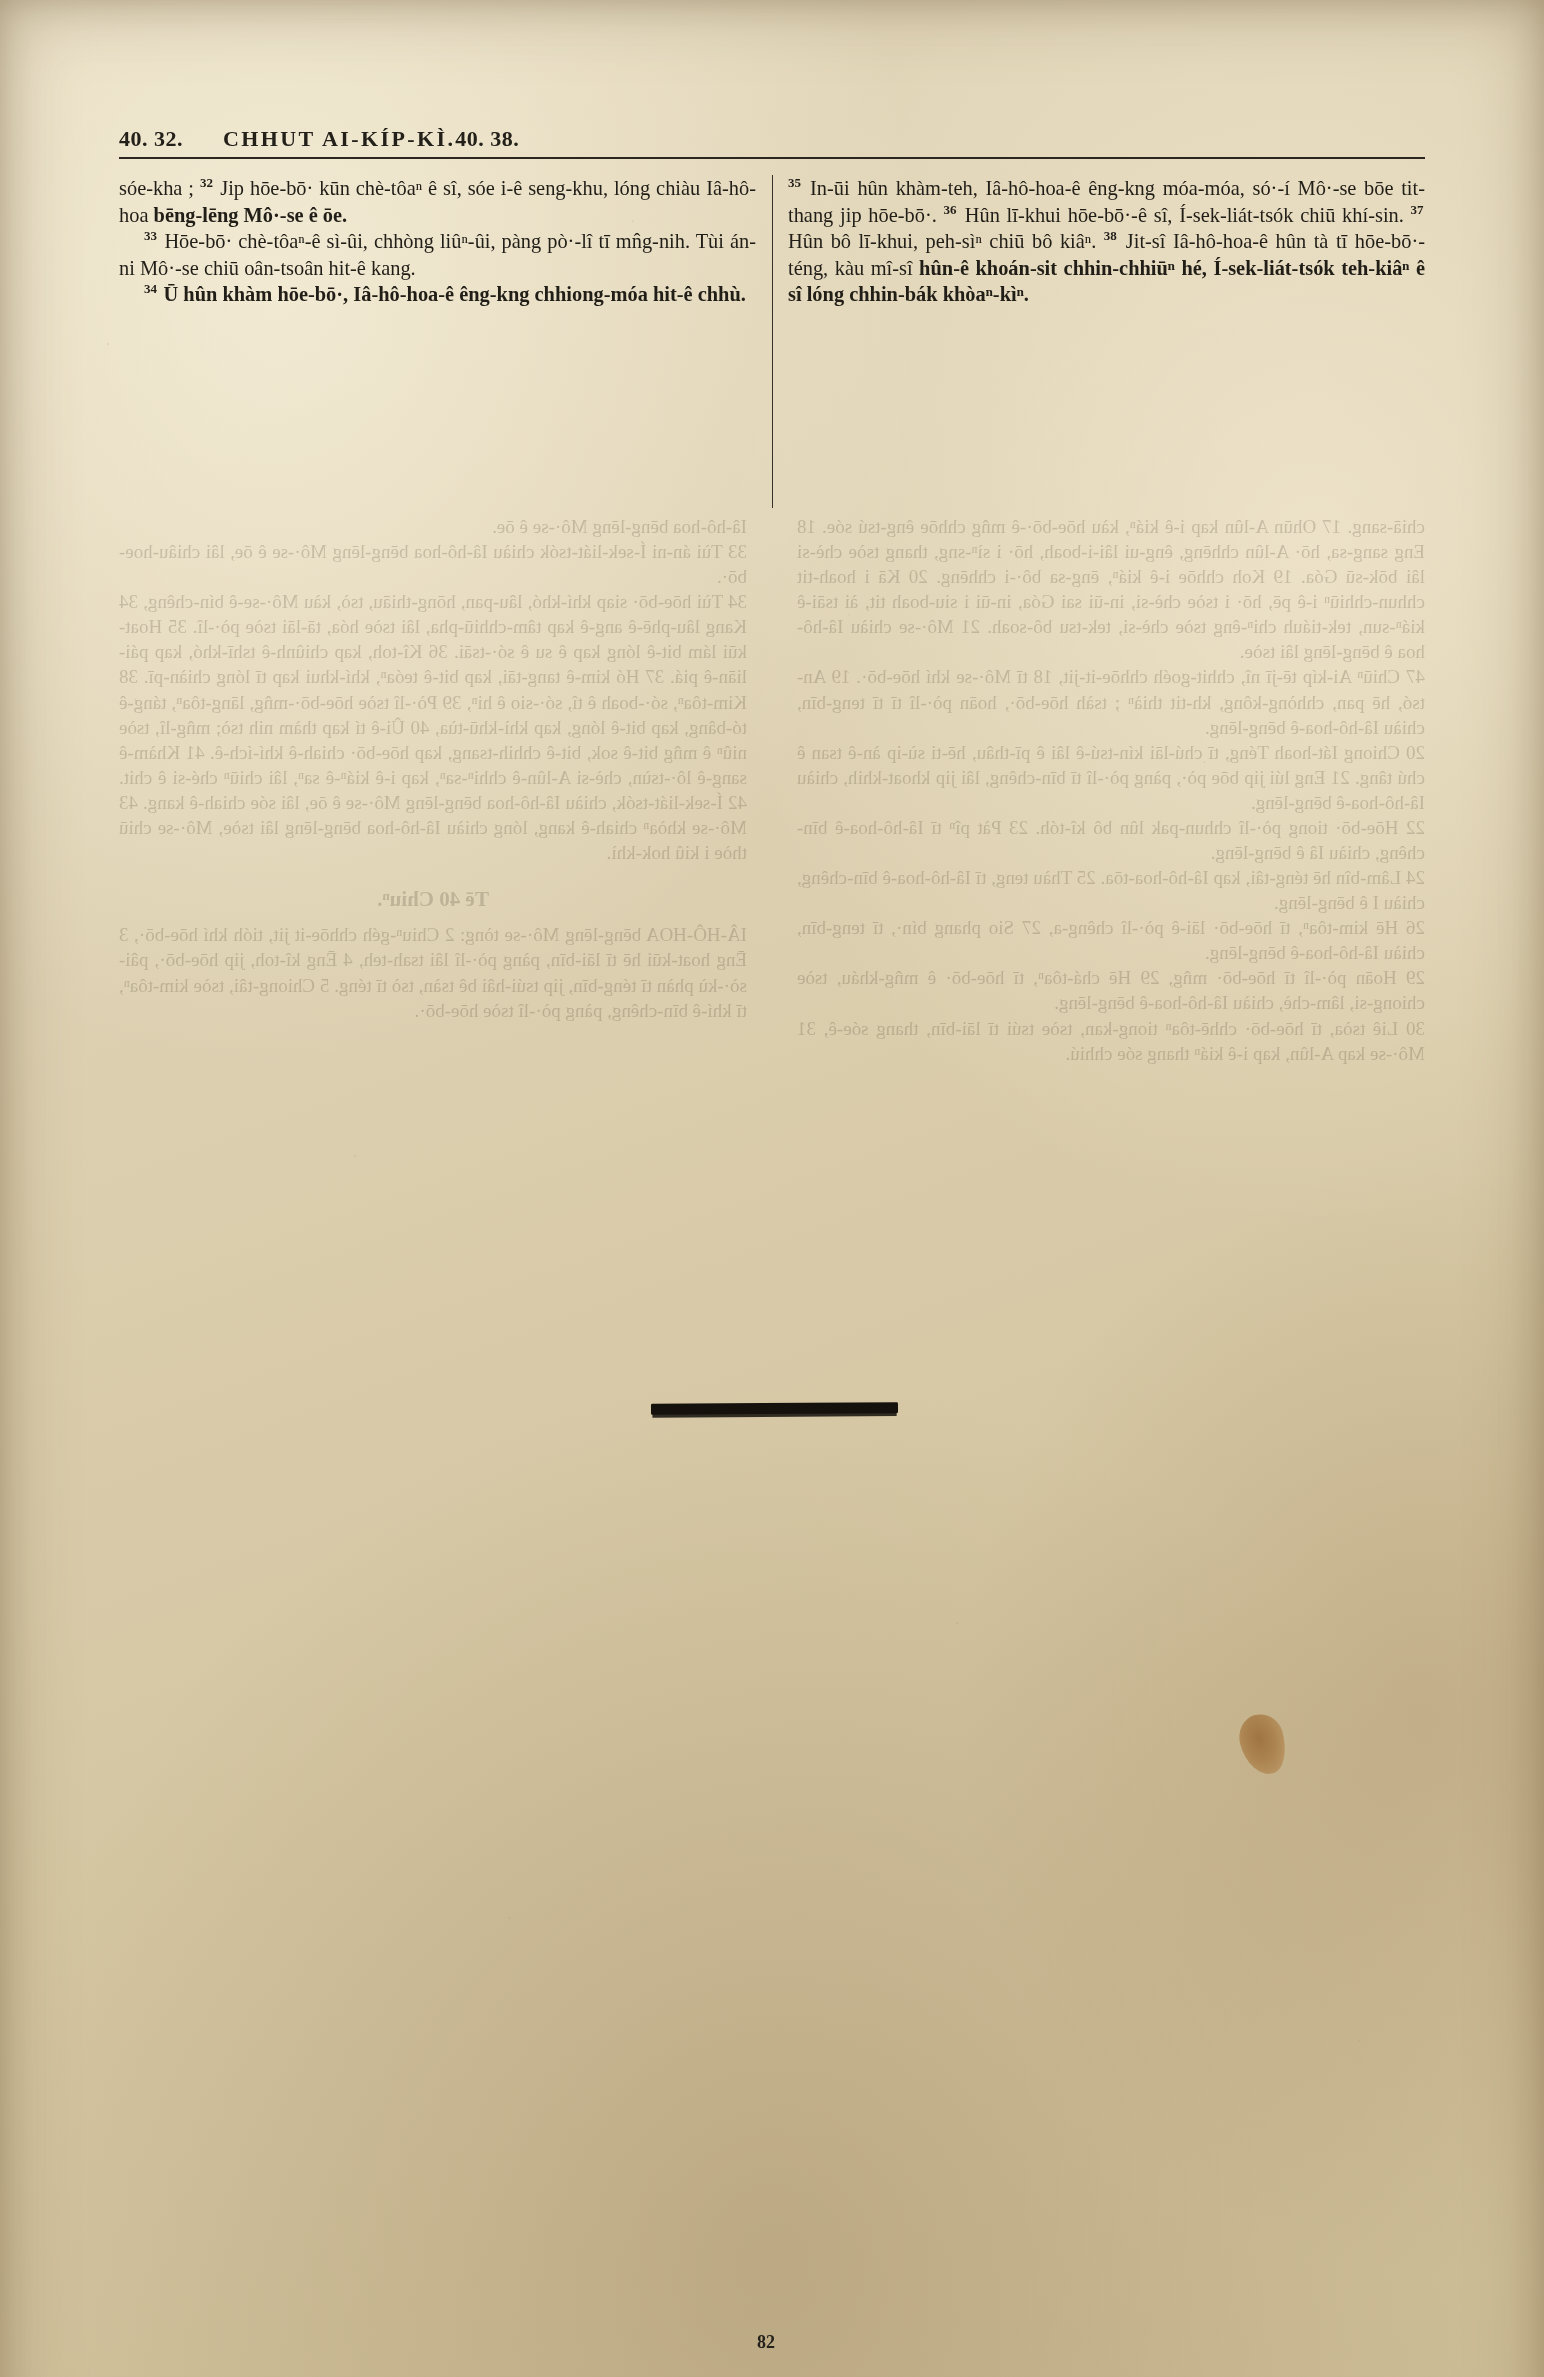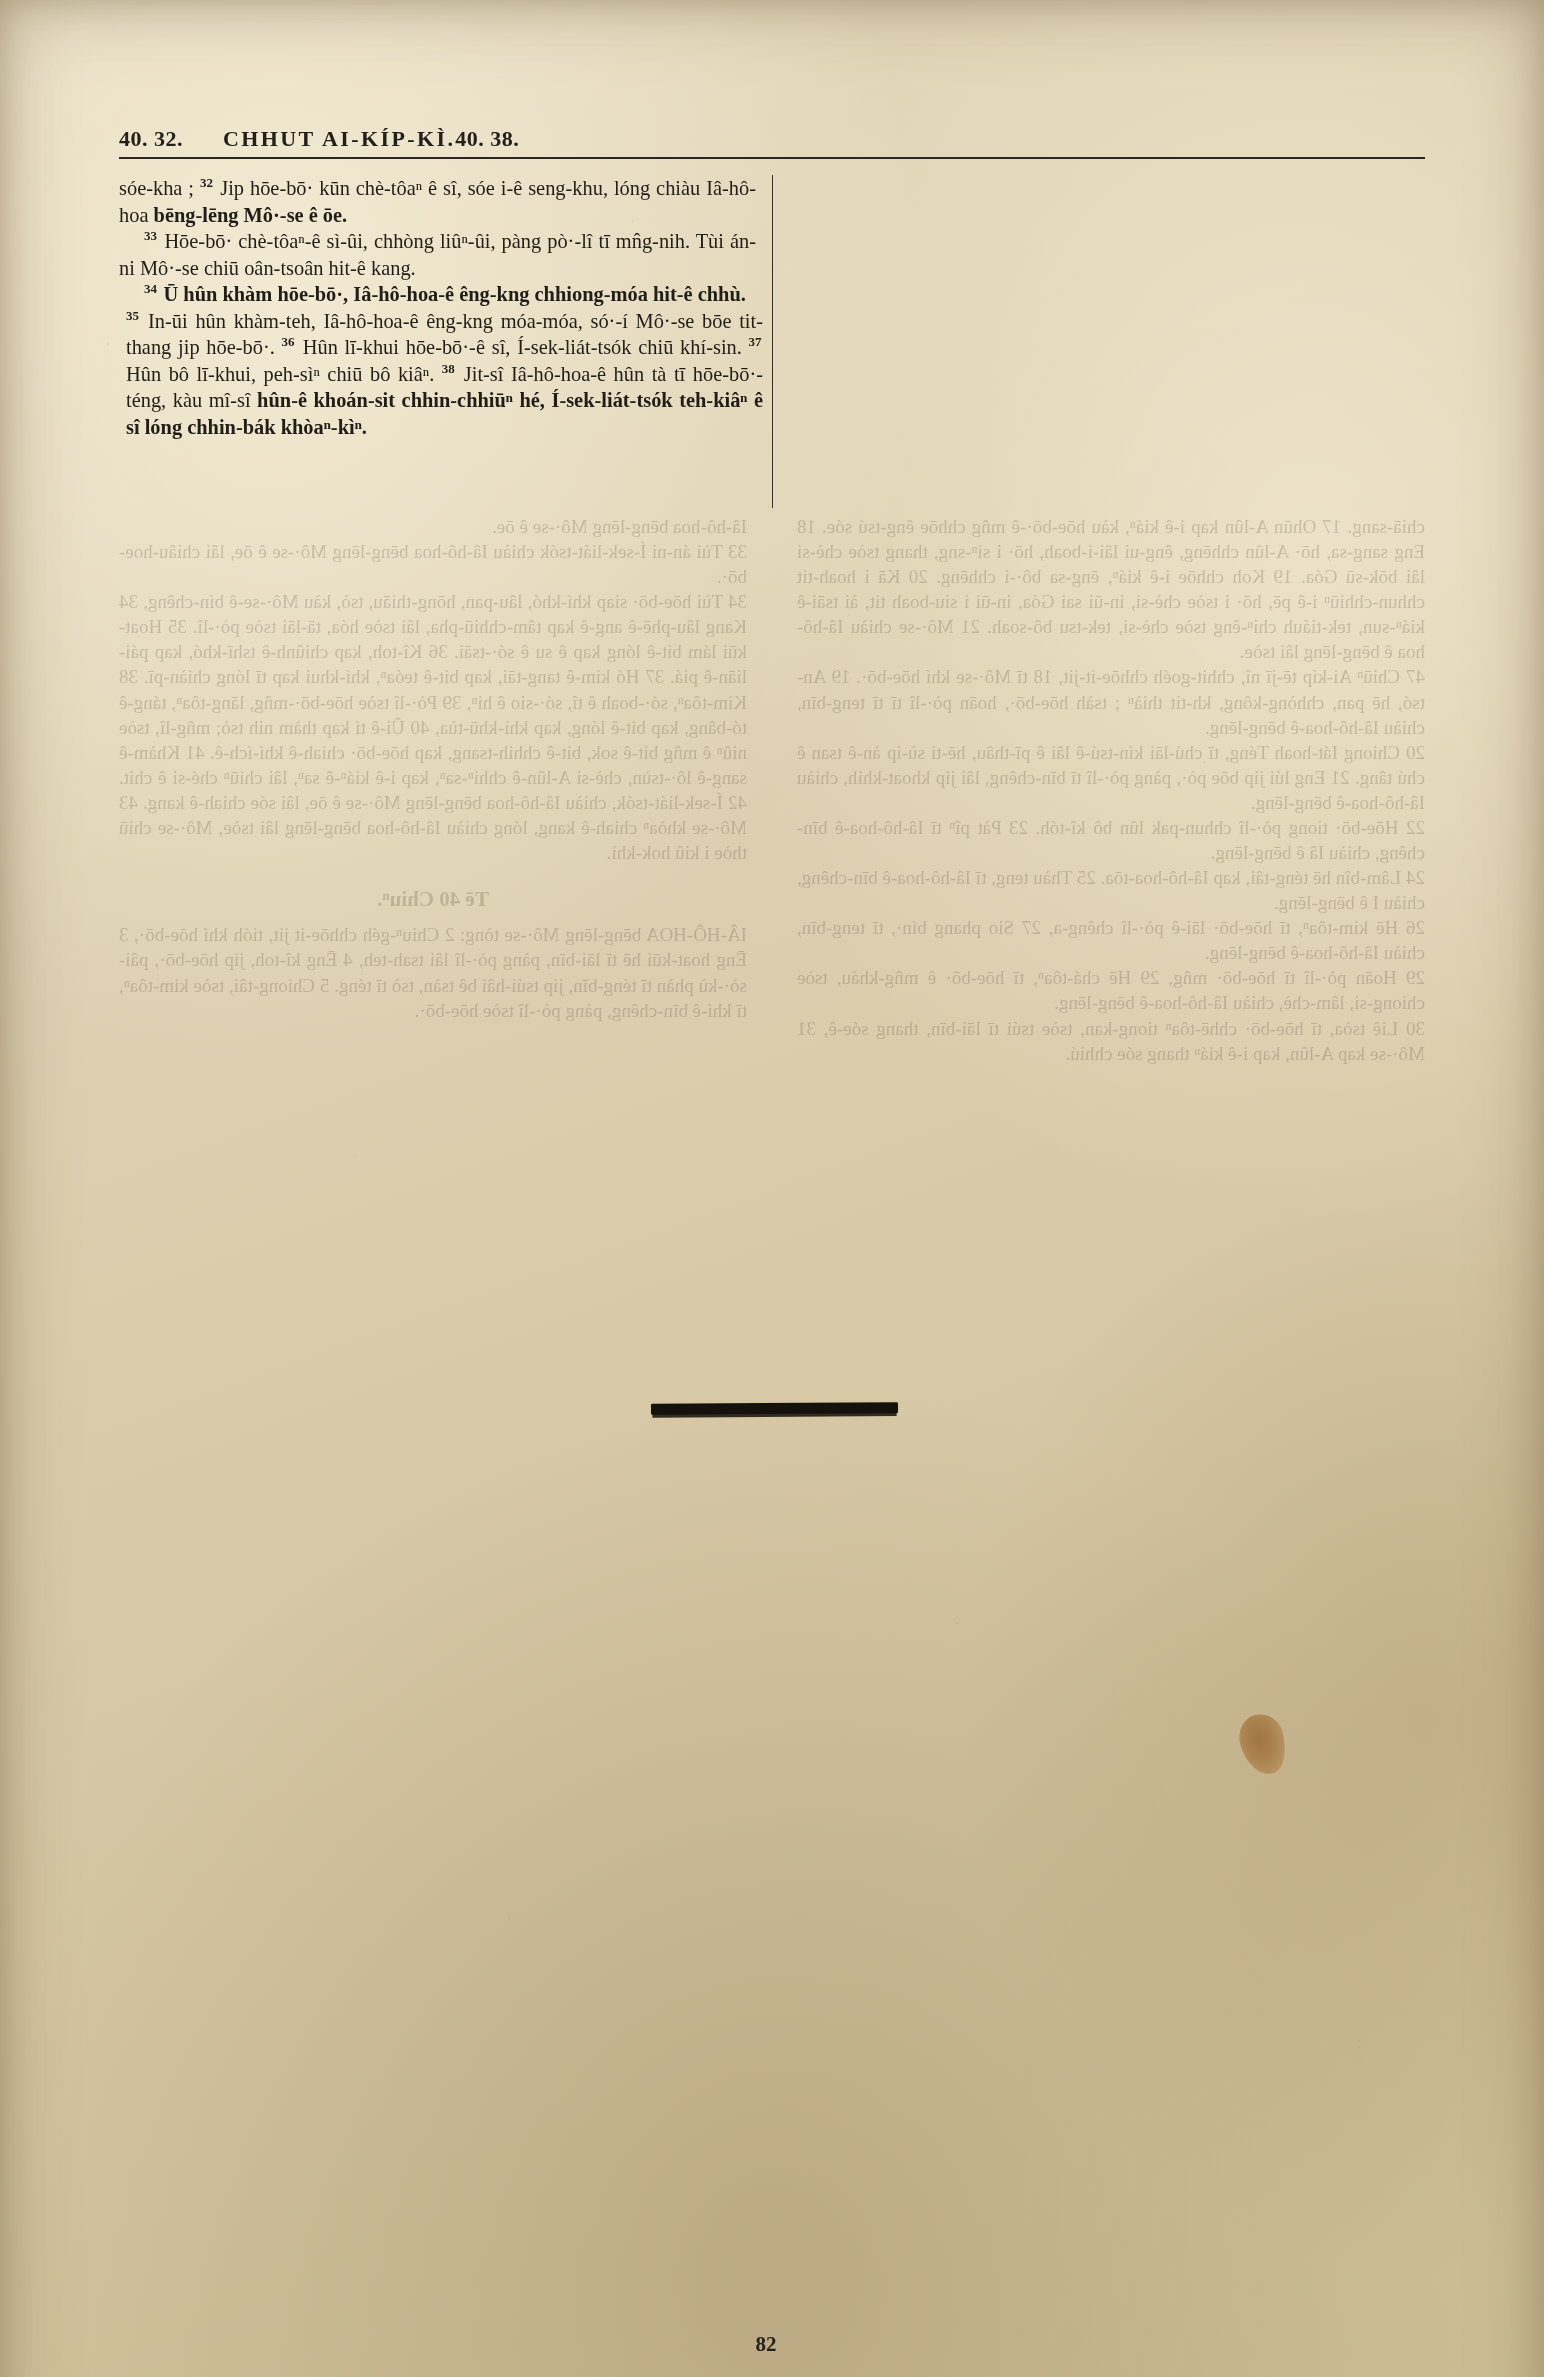--- a/index.html
+++ b/index.html
@@ -80,21 +80,20 @@
   }
 
   
   .cols {
     position: absolute;
     left: 119px;
     right: 119px;
     top: 175px;
     display: flex;
     gap: 0;
-    flex-direction: column;
   }
   .col {
     width: 637px;
     font-size: 20.4px;
     line-height: 1.30;
     color: #211e18;
     text-align: justify;
     hyphens: none;
   }
   .col.left { padding-right: 25px; }
@@ -170,21 +169,21 @@
     opacity: 0.92;
     pointer-events: none;
   }
 
   
   .pagenum {
     position: absolute;
     left: 0; right: 12px;
     top: 2332px;
     text-align: center;
-    font-size: 21px;
+    font-size: 18px;
     font-weight: bold;
     color: #24211b;
   }
 </style>
 </head>
 <body>
 
 <div class="page">
   <div class="paper-tint"></div>
   <div class="paper-speckle"></div>

